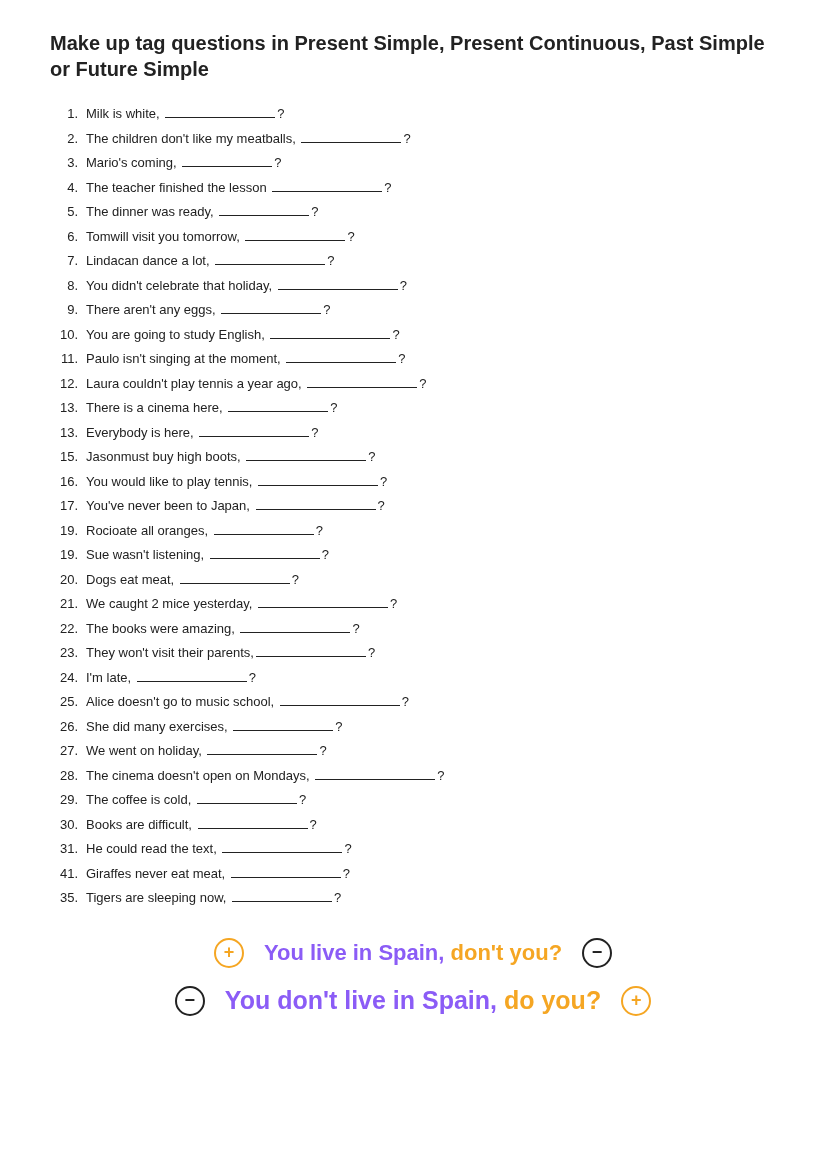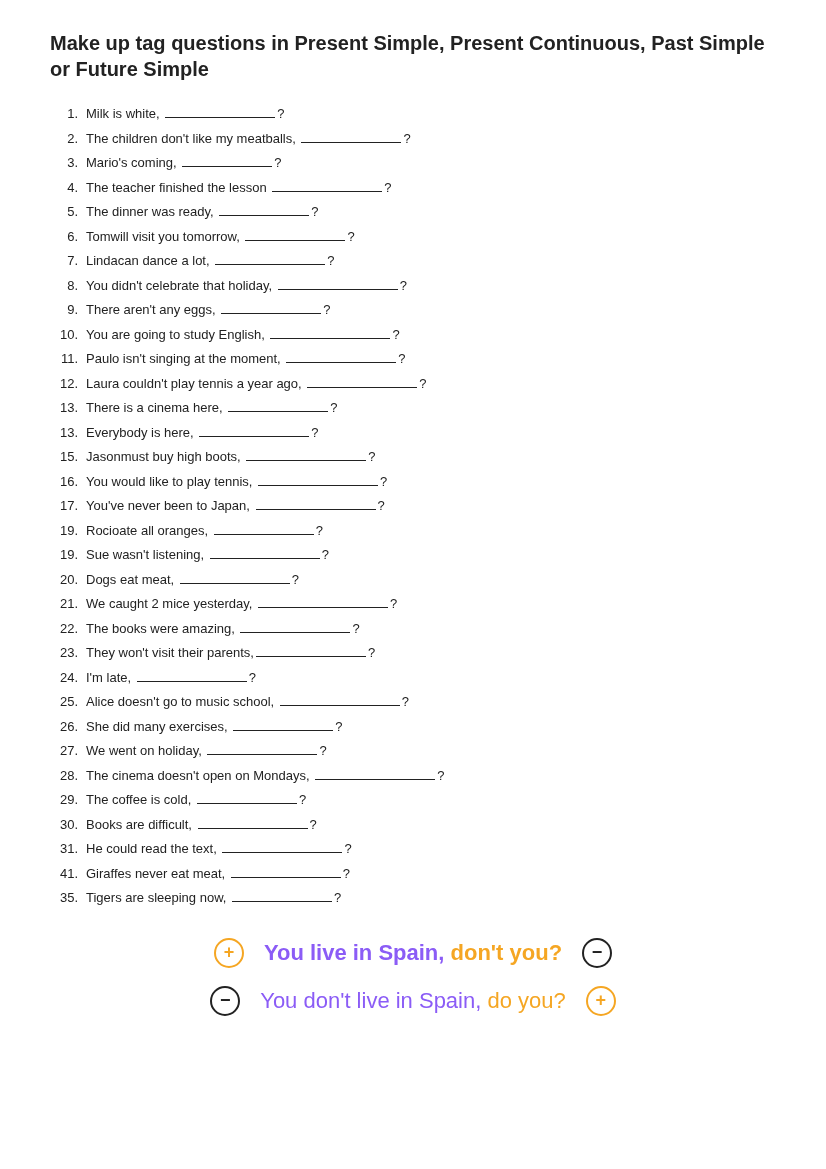--- a/index.html
+++ b/index.html
@@ -82,22 +82,22 @@
       border-radius: 50%;
       border: 2px solid #222;
       color: #222;
       display: flex;
       align-items: center;
       justify-content: center;
       font-size: 18px;
       font-weight: bold;
     }
     .example-row-2 .example-sentence {
-      font-size: 22px;
-      font-weight: normal;
+      font-size: 25px;
+      font-weight: bold;
     }
     .page-wrapper {
       position: relative;
     }
   </style>
 </head>
 <body>
 
 <div class="page-wrapper">
   <div class="title">Make up tag questions in Present Simple, Present Continuous, Past Simple or Future Simple</div>

